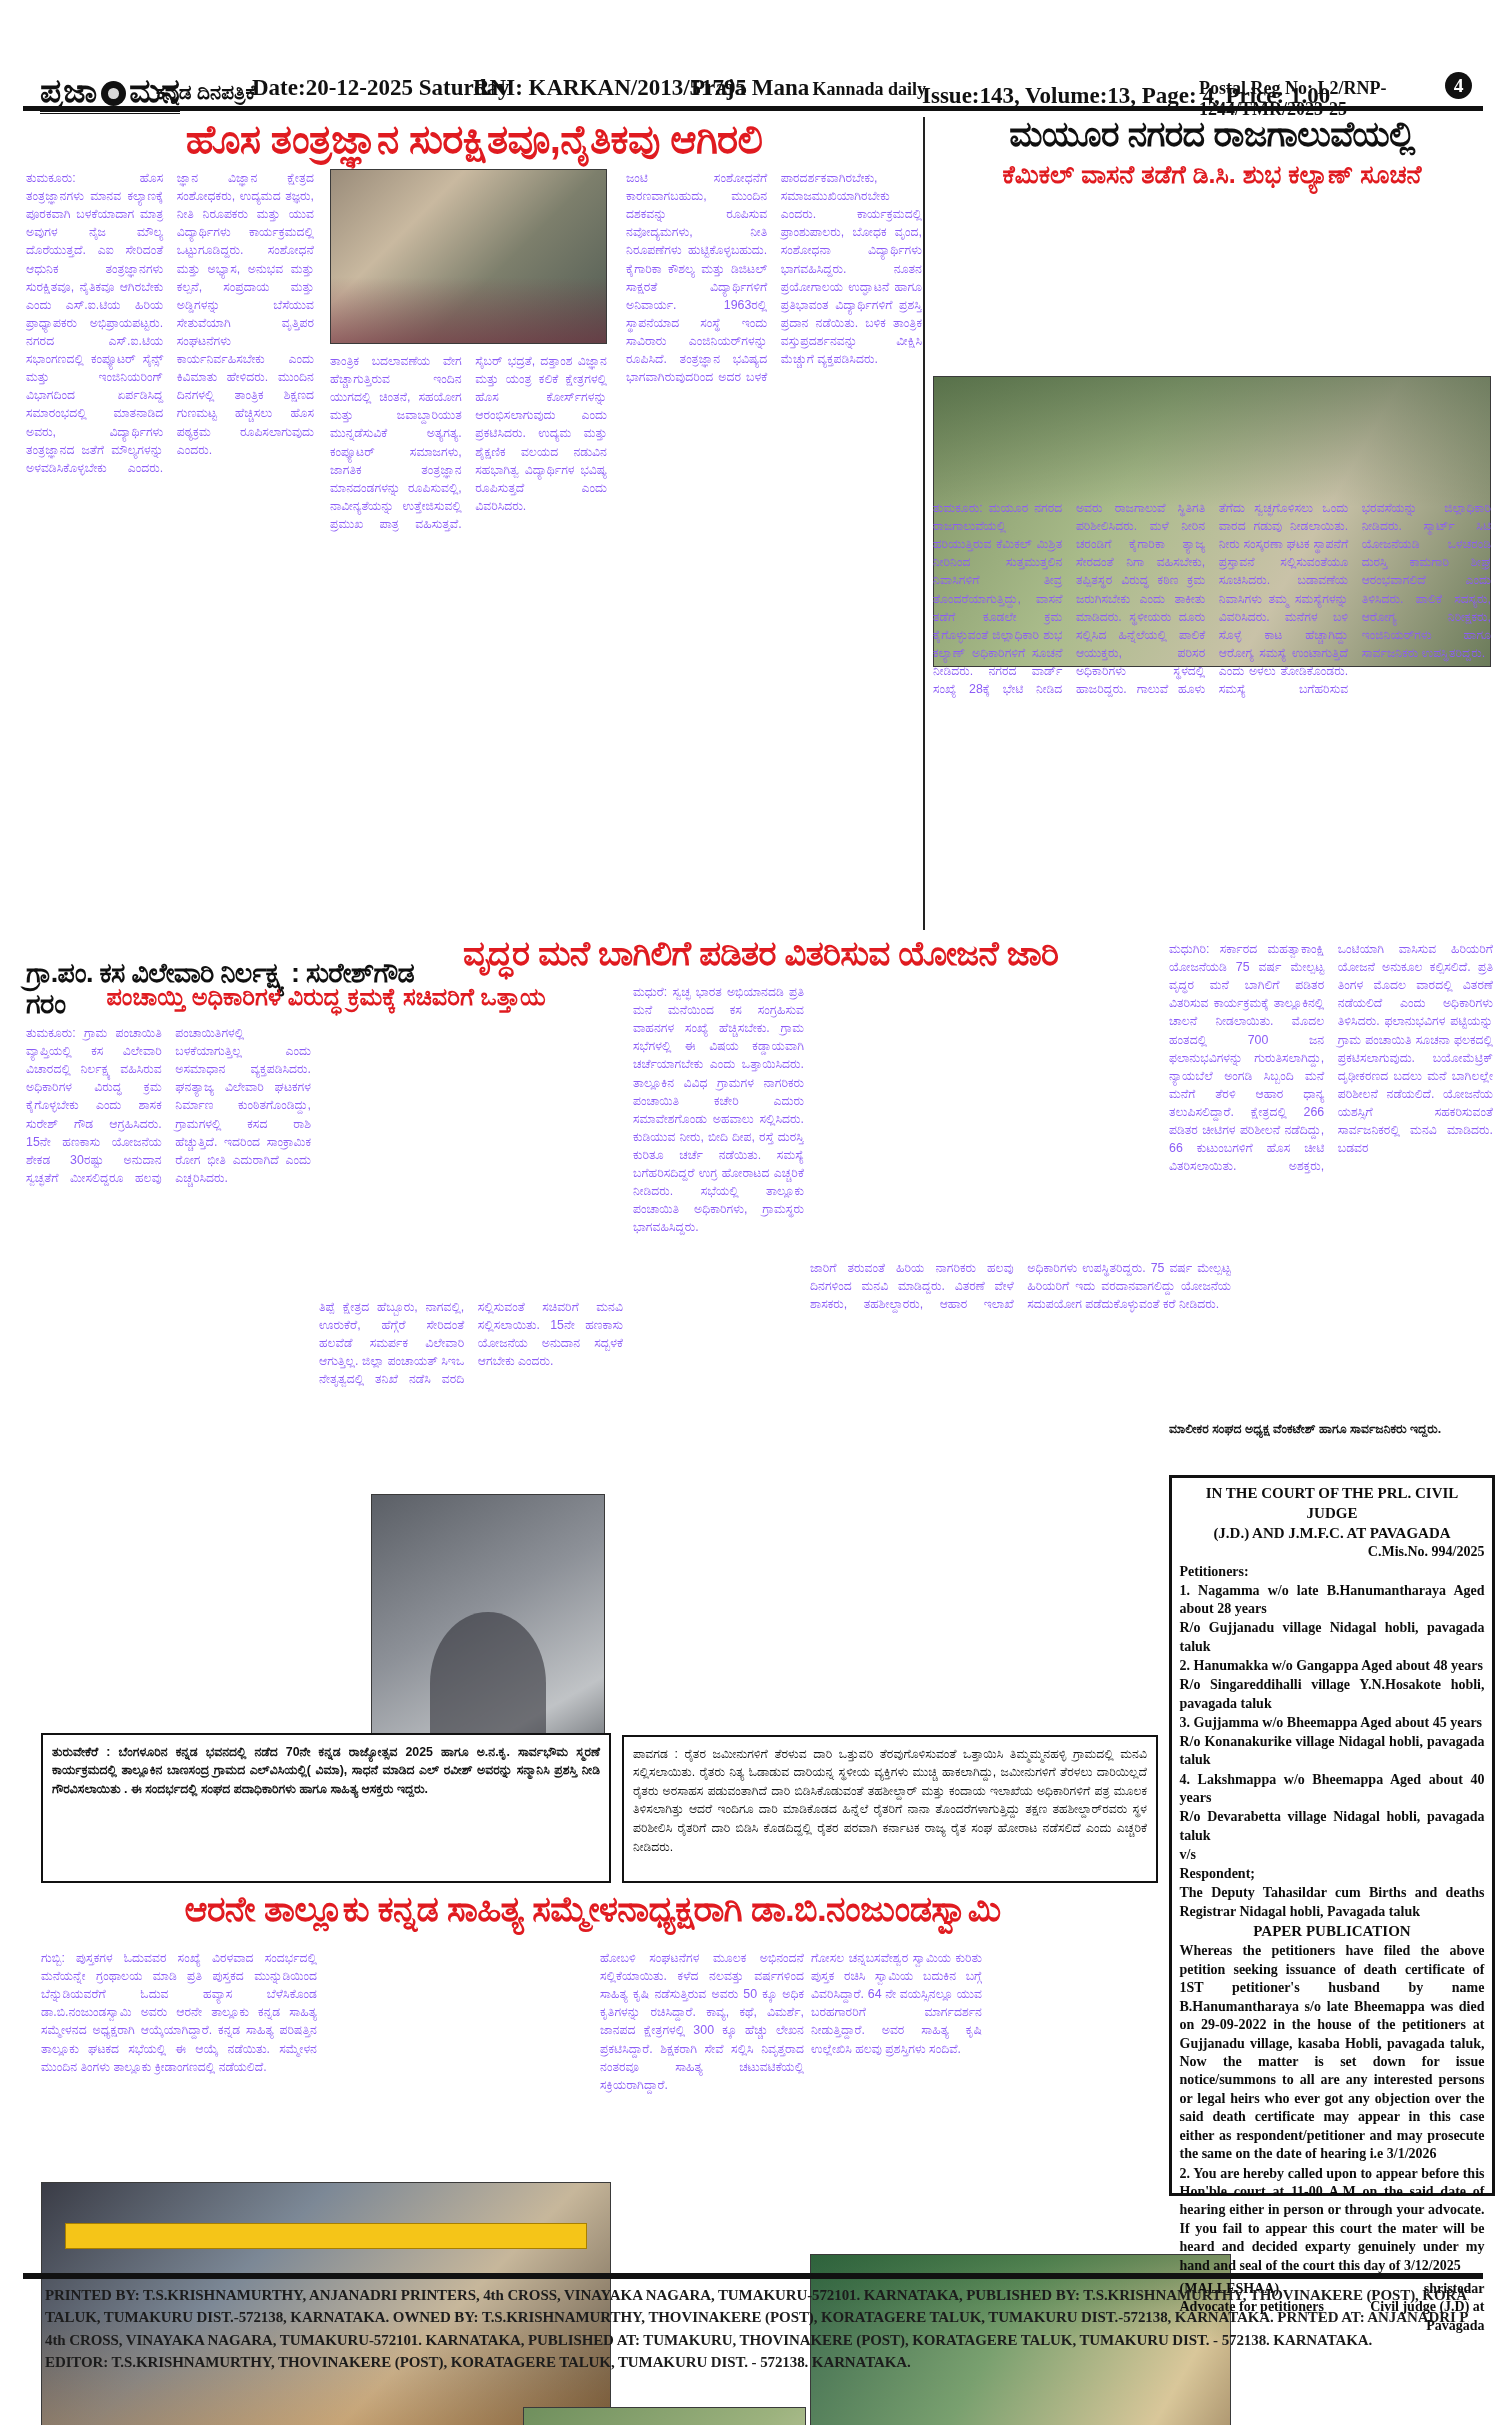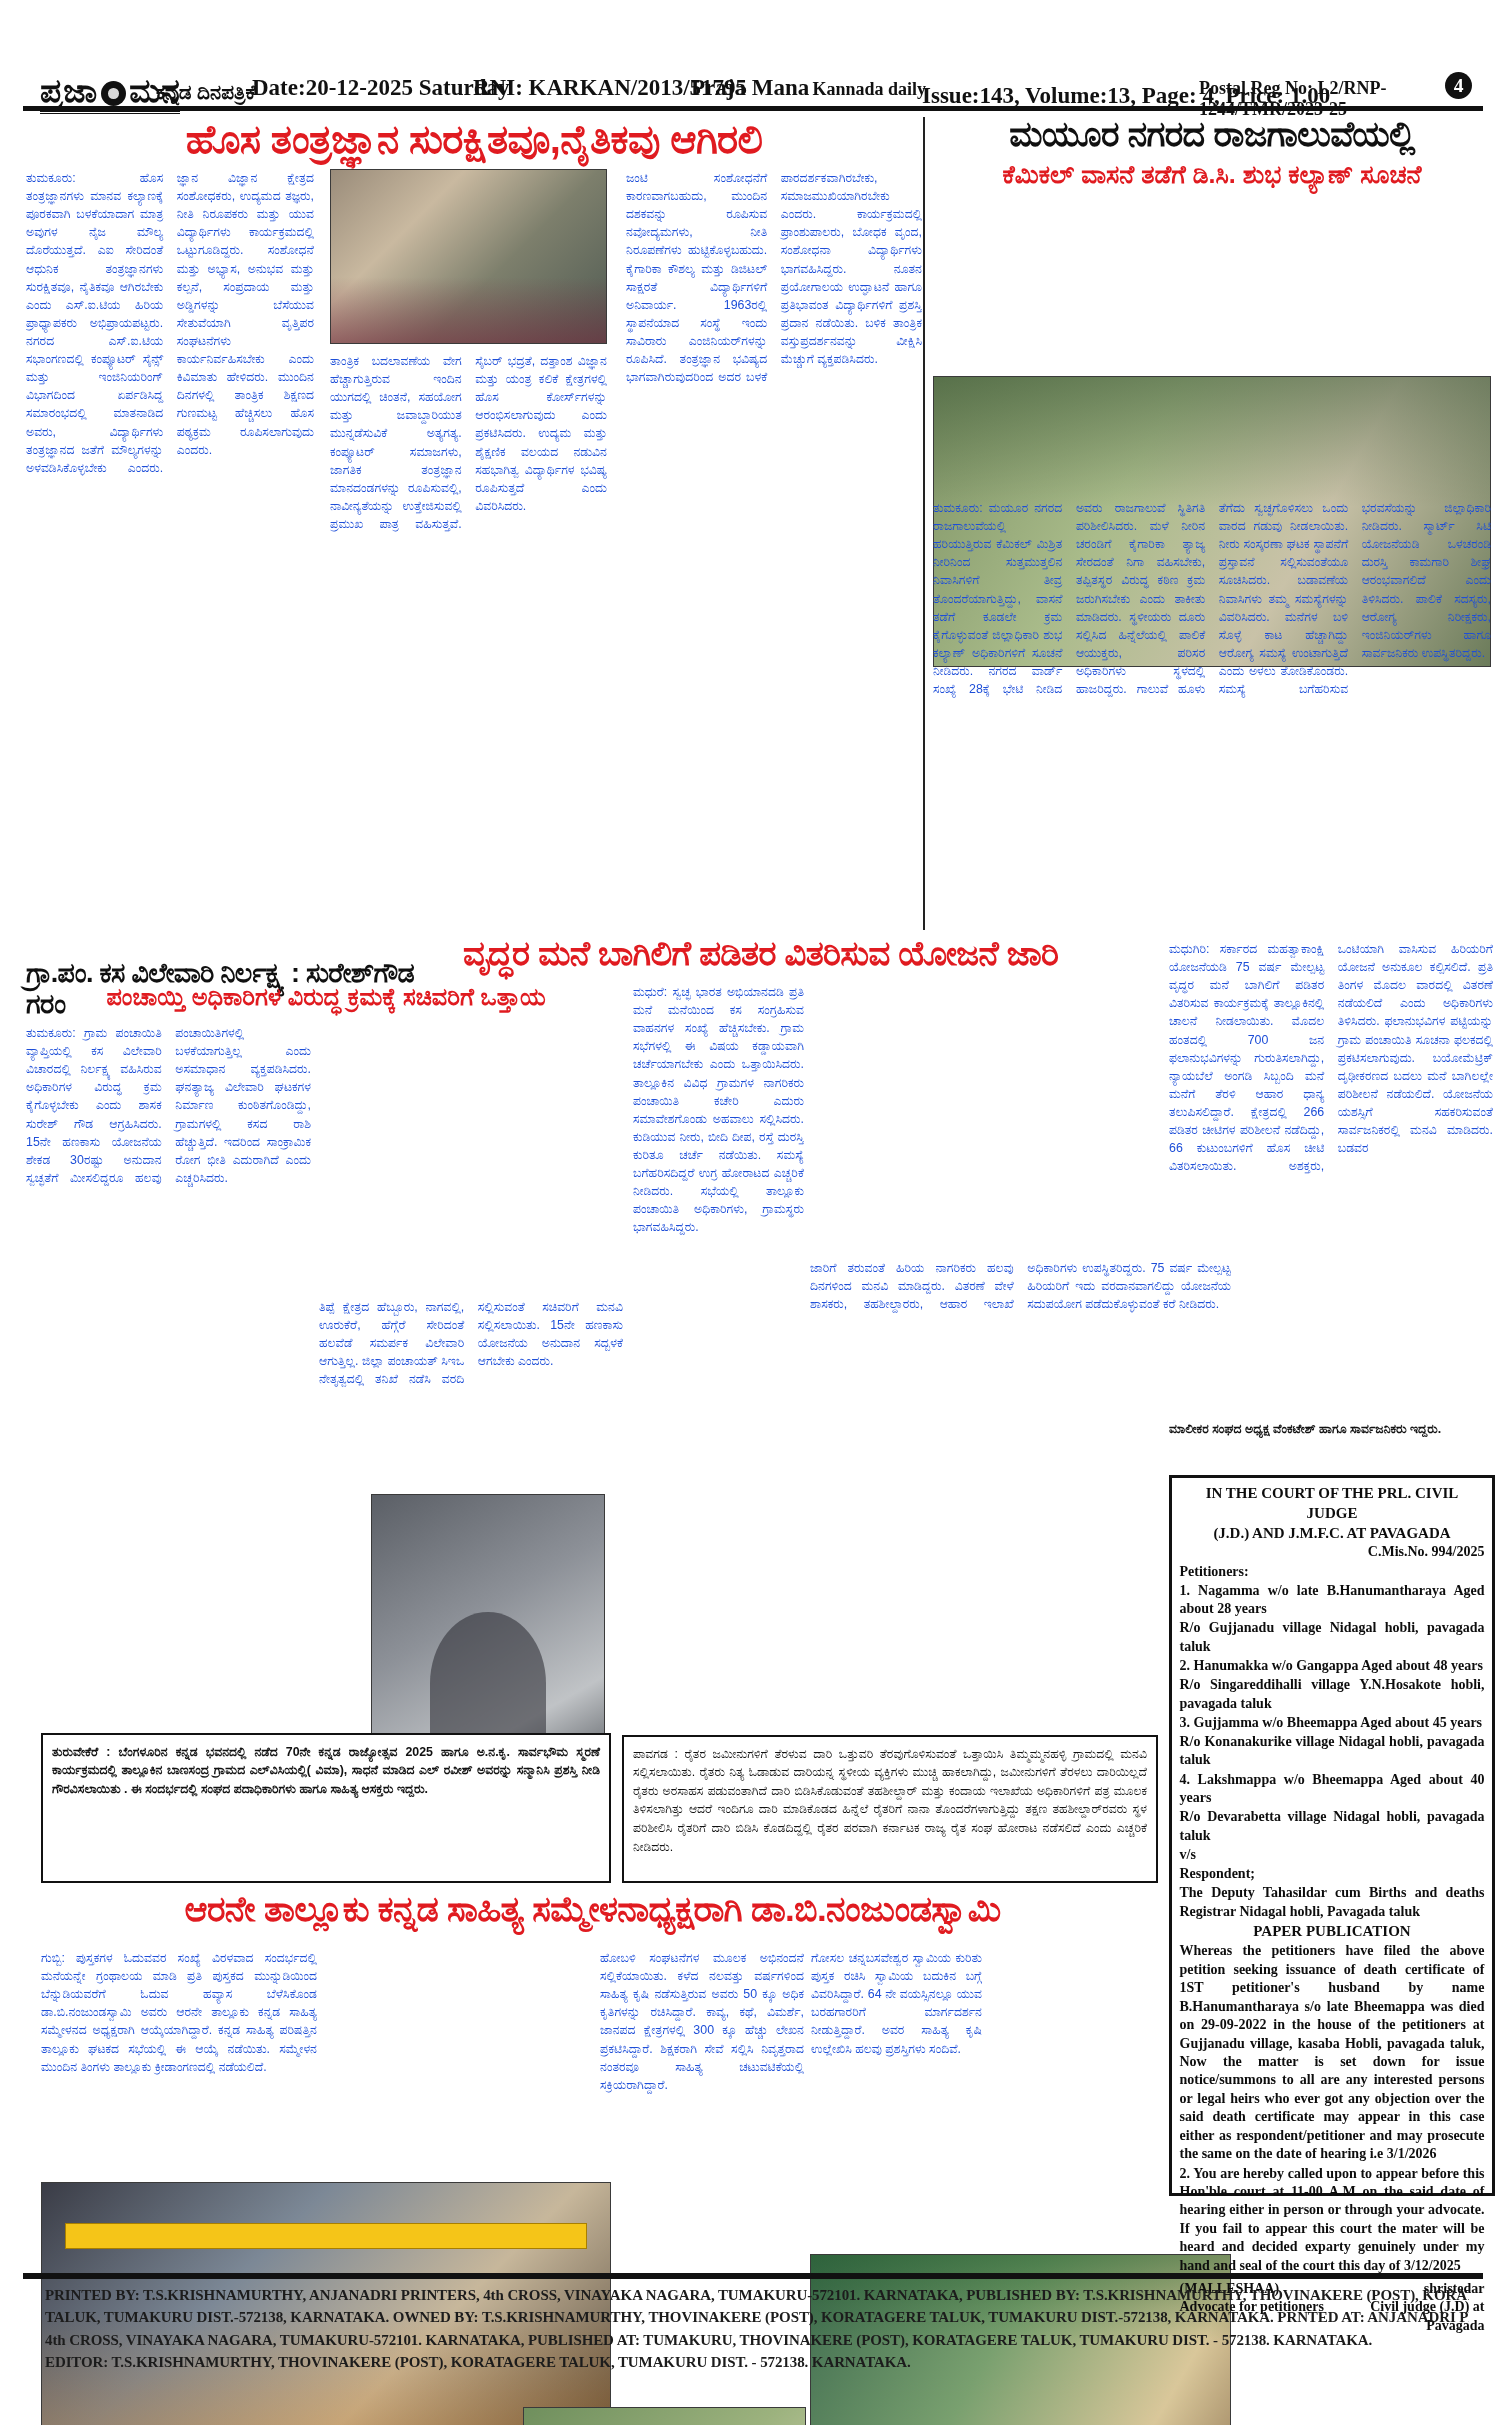--- a/index.html
+++ b/index.html
@@ -16,21 +16,21 @@
   .mast-emblem::after{content:""; position:absolute; left:7.5px; top:7.5px; width:10.5px; height:10.5px; border-radius:50%; background:#d9d9d9;}
   .mast-tag { font-size:20px; font-weight:700; color:#111; }
   .mast-en { font-family:"Liberation Serif", serif; font-size:23px; font-weight:700; }
   .page-badge { width:27px; height:27px; border-radius:50%; background:#111; color:#fff; font-family:"Liberation Serif", serif;
     font-size:19.5px; font-weight:700; text-align:center; line-height:27px; }
   .rule { background:#111; }
   
   .hl-red { color:#e01b20; font-weight:800; }
   .hl-black { color:#101010; font-weight:800; }
   
-  .col-text { font-size:12.4px; line-height:1.46; text-align:justify; color:#1d4ed8; overflow:hidden; word-break:break-word;}
+  .col-text { font-size:12.4px; line-height:1.46; text-align:justify; color:#8b5cf6; overflow:hidden; word-break:break-word;}
   .cols2 { column-count:2; column-gap:13.5px; }
   .cols4 { column-count:4; column-gap:13.5px; }
   .photo { border:0.7px solid #3a3a3a; overflow:hidden; position:relative; }
   .cap { font-size:12.4px; font-weight:700; line-height:1.5; text-align:justify; color:#111;margin-top:12px; }
   .boxed { border:2.2px solid #111; padding:7.5px 9px; background:#fff; }
   
   .court { border:3px solid #111; background:#fff; padding:6px 7.5px;
     font-family:"Liberation Serif", serif; font-weight:700; font-size:14px; line-height:1.32; color:#0d0d0d;}
   .court .c-title { text-align:center; font-size:15px; }
   .court .c-center { text-align:right; }

